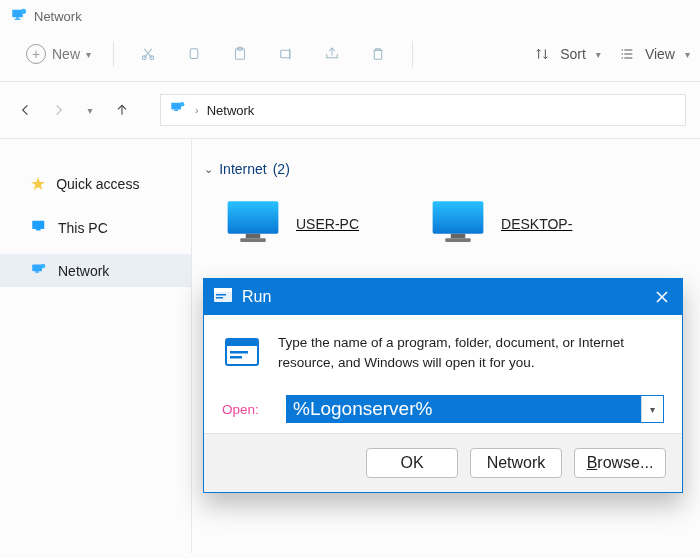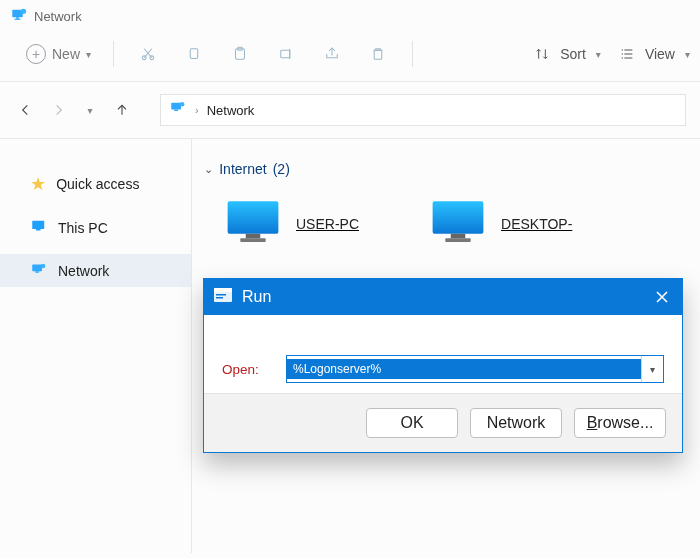--- a/index.html
+++ b/index.html
@@ -51,23 +51,23 @@
   
   .run-dialog{position:absolute;left:203px;top:278px;width:480px;background:#fff;border:1px solid #0a78d6;box-shadow:0 12px 24px rgba(0,0,0,.25);}
   .run-titlebar{background:#0a78d6;color:#fff;display:flex;align-items:center;padding:6px 10px;gap:10px;height:36px;}
   .run-titlebar .title{font-size:16px;}
   .run-titlebar .close{margin-left:auto;width:20px;height:20px;display:inline-flex;align-items:center;justify-content:center;}
   .run-body{padding:18px 18px 10px 18px;}
   .run-row1{display:flex;gap:16px;align-items:flex-start;}
   .run-row1 .runicon{width:40px;height:40px;flex:0 0 40px;}
   .run-desc{font-size:13.5px;color:#222;line-height:1.45;}
   .run-open-row{display:flex;align-items:center;gap:12px;margin-top:22px;}
-  .run-open-row label{font-size:13.5px;color:#b91c1c;width:52px;}
+  .run-open-row label{font-size:13.5px;color:#ec4899;width:52px;}
   .run-input-wrap{flex:1;border:1px solid #0a78d6;height:28px;display:flex;align-items:center;position:relative;}
-  .run-input{flex:1;border:none;outline:none;font-size:12px;padding:3px 6px;color:#fff;background:#0a78d6;}
+  .run-input{flex:1;border:none;outline:none;font-size:19px;padding:3px 6px;color:#fff;background:#0a78d6;}
   .run-input-wrap .dd{width:22px;text-align:center;color:#555;font-size:10px;background:#fff;border-left:1px solid #ccd7e6;height:100%;display:flex;align-items:center;justify-content:center;}
   .run-buttons{background:#f2f2f2;padding:14px 16px;display:flex;justify-content:flex-end;gap:12px;border-top:1px solid #e2e2e2;}
   .run-buttons button{min-width:92px;height:30px;background:#fff;border:1px solid #bfbfbf;border-radius:4px;font-size:16px;color:#222;}
   .underline-first::first-letter{text-decoration:underline;}
 </style>
 </head>
 <body>
 
 <div class="win-title">
   <span>
@@ -251,20 +251,31 @@
         </svg>
     </span>
     <span class="title">Run</span>
     <span class="close">
       <svg width="14" height="14" viewBox="0 0 14 14">
           <path d="M2 2l10 10M12 2L2 12" stroke="#fff" stroke-width="1.6"></path>
         </svg>
     </span>
   </div>
   <div class="run-body">
+    <div class="run-row1">
+      <span class="runicon">
+        <svg viewBox="0 0 40 40">
+            <rect x="4" y="6" width="32" height="26" rx="2" fill="none" stroke="#0a78d6" stroke-width="2"></rect>
+            <rect x="4" y="6" width="32" height="7" fill="#0a78d6"></rect>
+            <rect x="8" y="18" width="18" height="2.5" fill="#0a78d6"></rect>
+            <rect x="8" y="23" width="12" height="2.5" fill="#0a78d6"></rect>
+          </svg>
+      </span>
+      <div class="run-desc">Type the name of a program, folder, document, or Internet resource, and Windows will open it for you.</div>
+    </div>
     <div class="run-open-row">
       <label>Open:</label>
       <div class="run-input-wrap">
         <input class="run-input" value="%Logonserver%" style="">
         <div class="dd">
             <span>▾</span>
           </div>
       </div>
     </div>
   </div>

